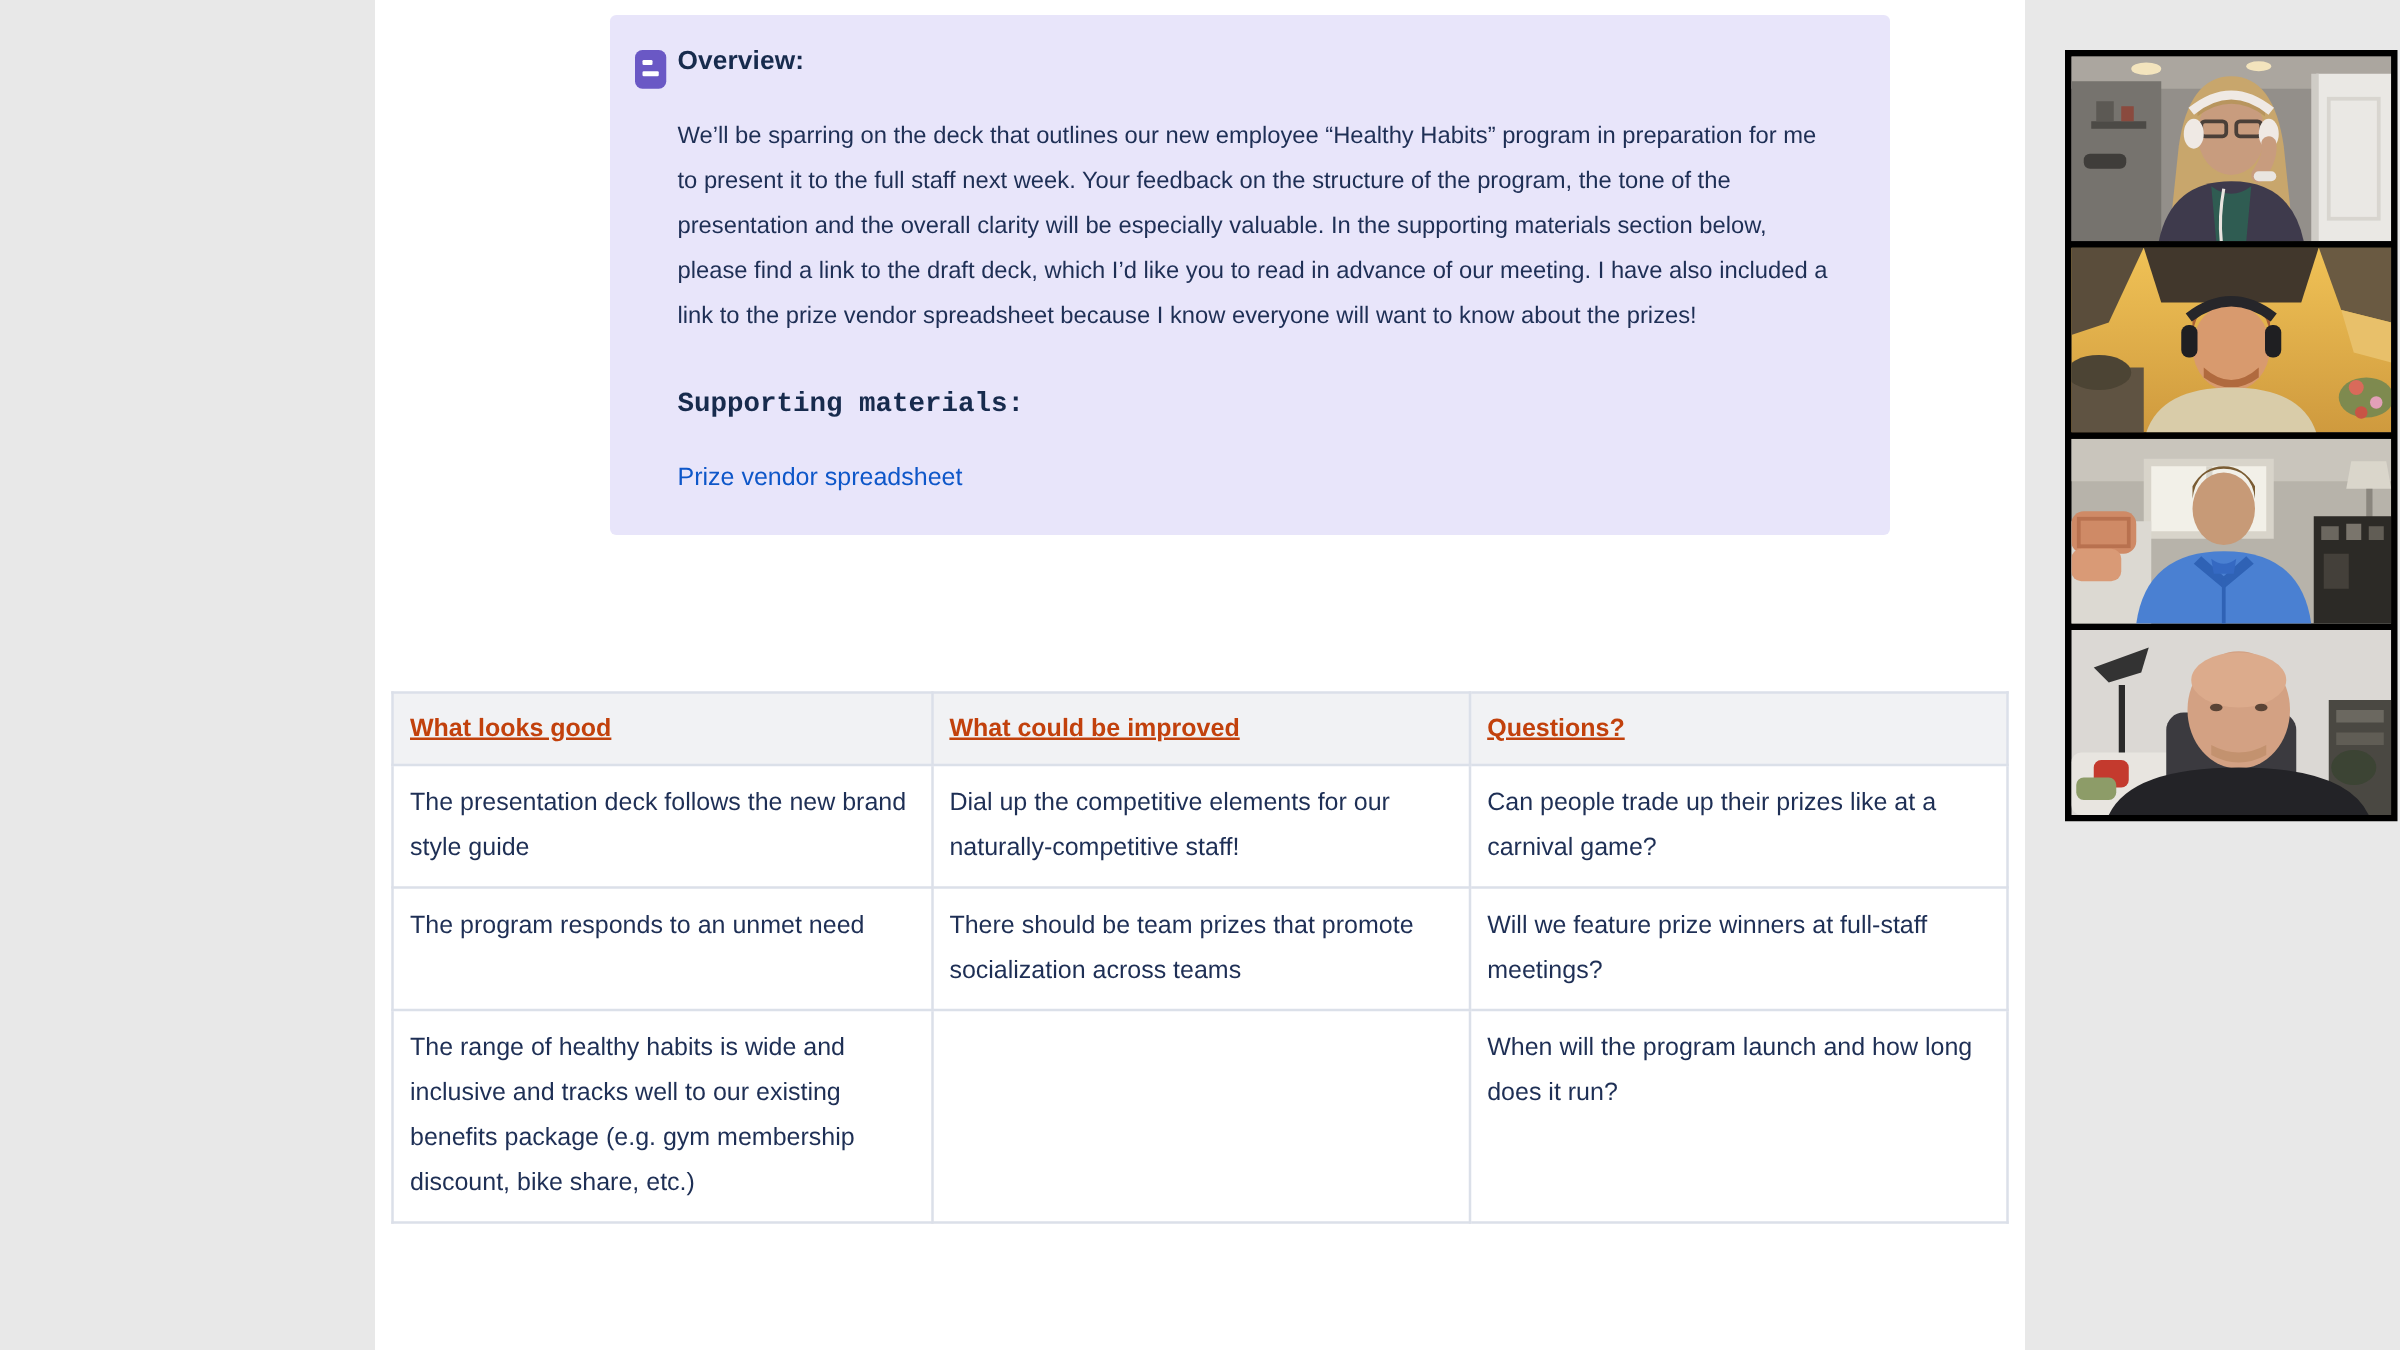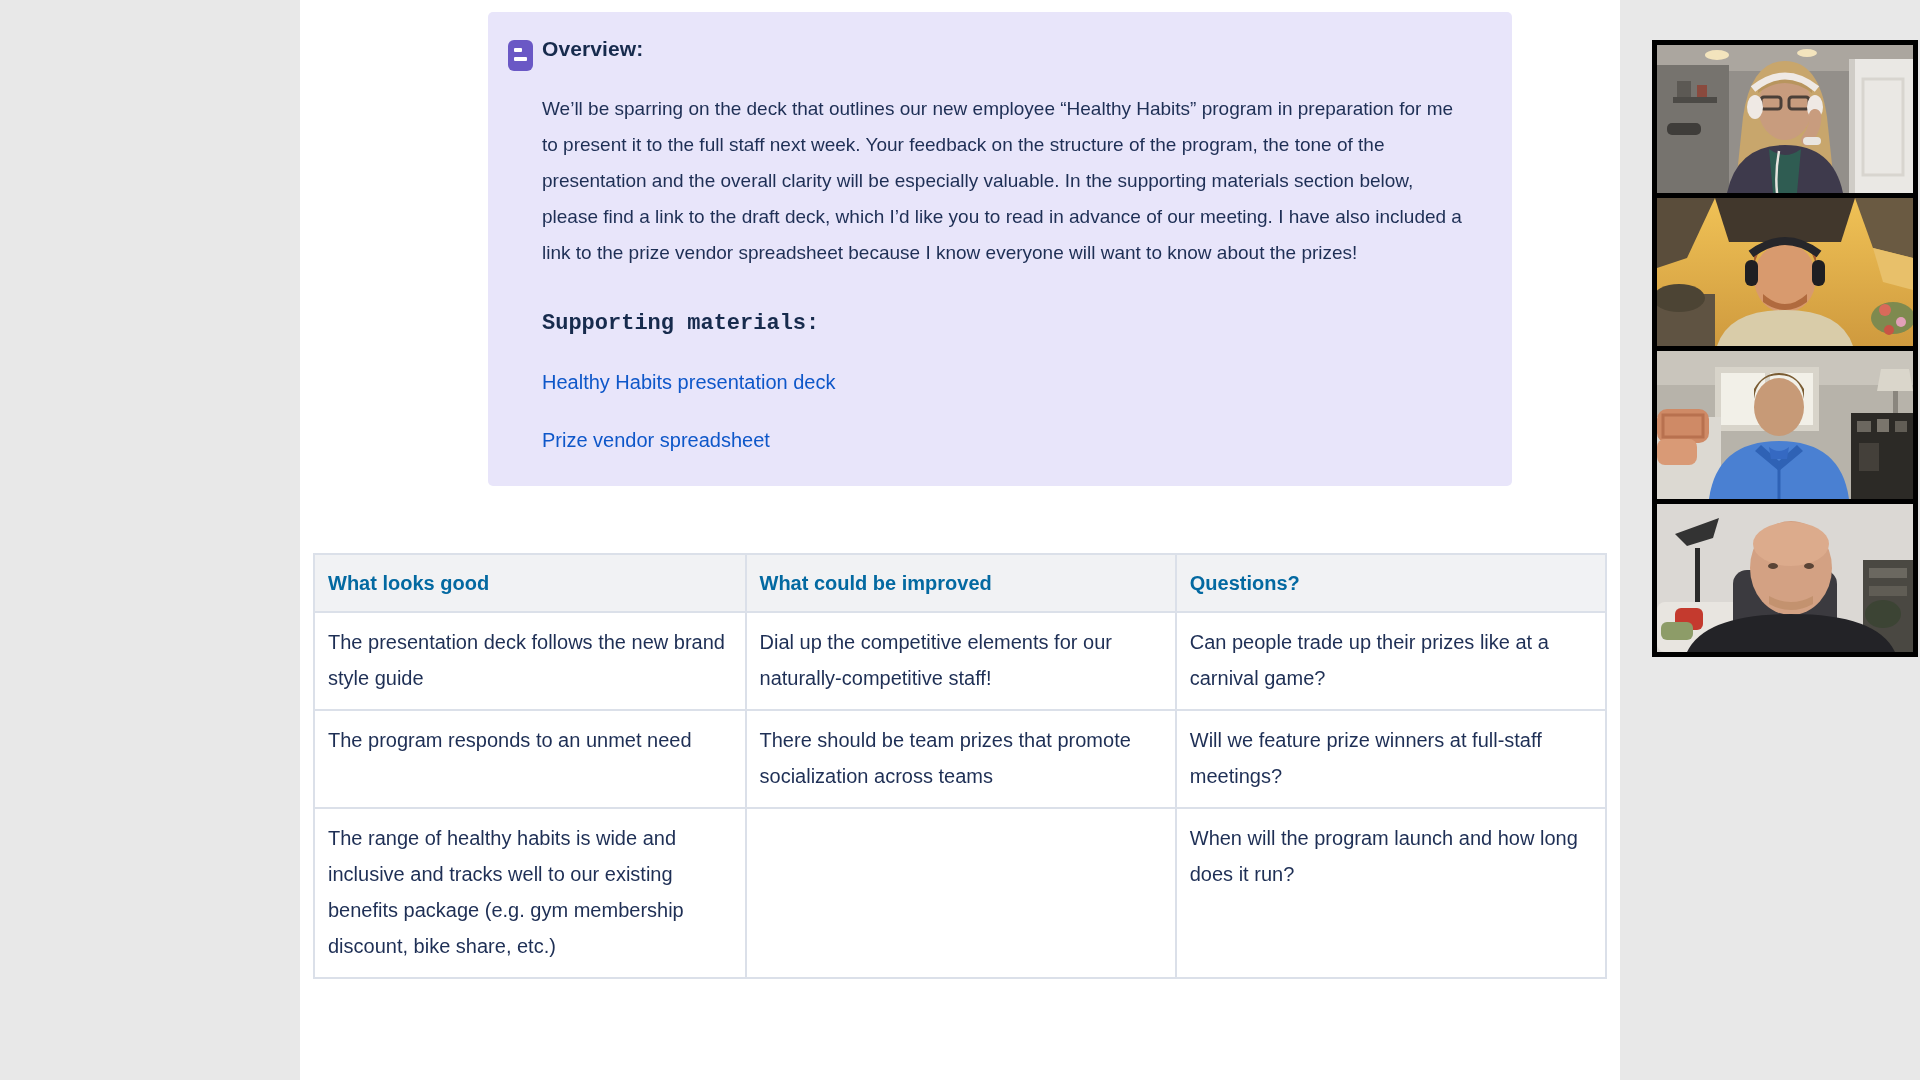--- a/index.html
+++ b/index.html
@@ -47,22 +47,22 @@
   .feedback-table{
     position:absolute;left:13px;top:553px;width:1294px;
     border-collapse:collapse;table-layout:fixed;
   }
   .feedback-table th,.feedback-table td{
     border:2px solid #dbe0e9;vertical-align:top;text-align:left;
     font-size:20px;color:#1e2f55;line-height:36px;
     padding:11px 18px 13px 13px;box-sizing:border-box;
   }
   .feedback-table th{
-    background:#f1f2f4;color:#0369a1;font-weight:bold;line-height:26px;
-    padding-top:15px;padding-bottom:15px;
+    background:#f1f2f4;color:#c2410c;font-weight:bold;line-height:26px;
+    padding-top:15px;padding-bottom:15px;text-decoration:underline;
   }
 
   
   .video-strip{
     position:absolute;right:2px;top:40px;width:266px;box-sizing:border-box;
     background:#000000;padding:5px;
     display:flex;flex-direction:column;gap:5px;
   }
   .video-tile{
     width:256px;height:148px;background:#222;overflow:hidden;position:relative;cursor:pointer;
@@ -80,21 +80,20 @@
       <div class="panel-icon-col">
         <span class="note-icon">
           <span class="bar bar1"></span>
           <span class="bar bar2"></span>
         </span>
       </div>
       <div class="panel-body">
         <h1 class="overview-title">Overview:</h1>
         <p class="overview-text">We’ll be sparring on the deck that outlines our new employee “Healthy Habits” program in preparation for me to present it to the full staff next week. Your feedback on the structure of the program, the tone of the presentation and the overall clarity will be especially valuable. In the supporting materials section below, please find a link to the draft deck, which I’d like you to read in advance of our meeting. I have also included a link to the prize vendor spreadsheet because I know everyone will want to know about the prizes!</p>
         <h2 class="supporting-title">Supporting materials:</h2>
-        <a class="doc-link">Healthy Habits presentation deck</a>
         <a class="doc-link">Prize vendor spreadsheet</a>
       </div>
     </div>
 
     <table class="feedback-table">
       <colgroup>
           <col style="width:33.4%">
           <col style="width:33.3%">
           <col style="width:33.3%">
         </colgroup>

